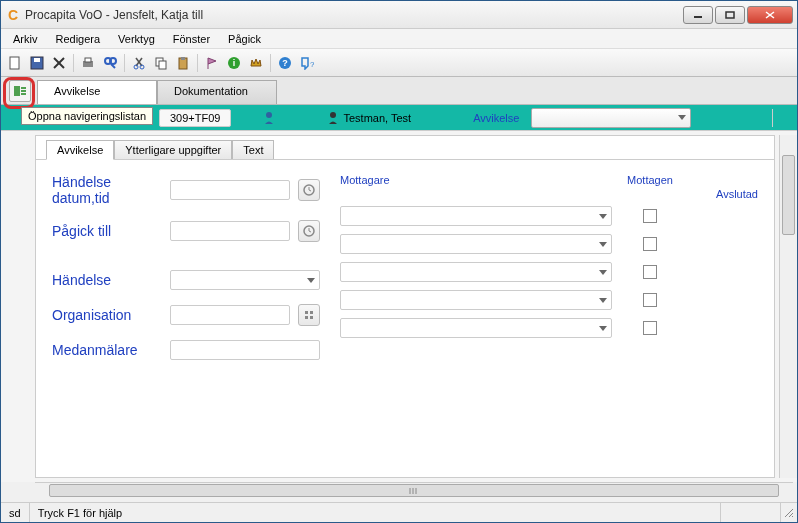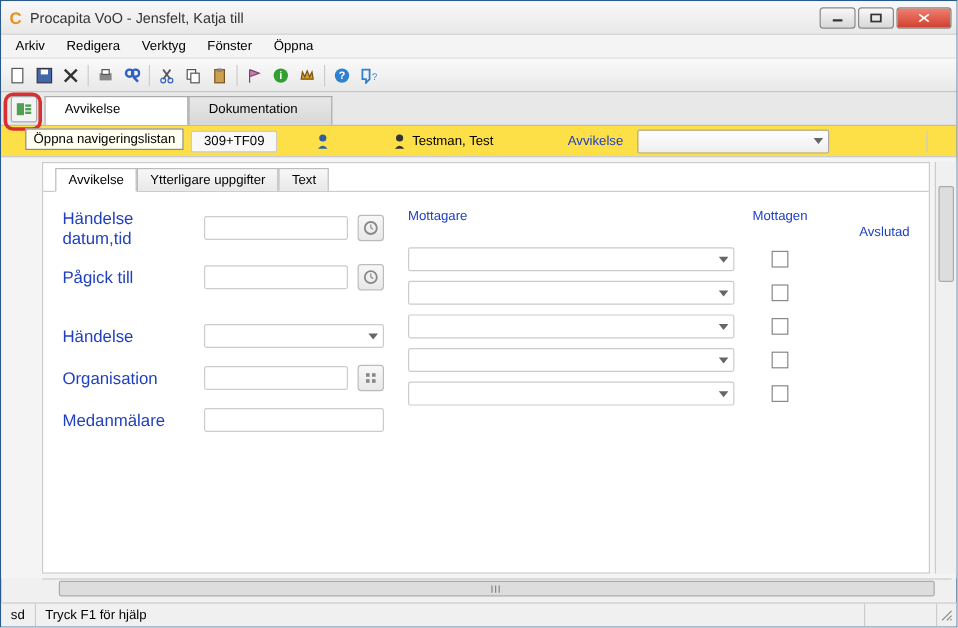--- a/index.html
+++ b/index.html
@@ -115,21 +115,21 @@
   padding: 4px 16px;
   font-size: 11px;
   cursor: pointer;
   min-width: 120px;
   text-align: left;
 }
 .main-tab.inactive { background: linear-gradient(#e8e8e8, #d8d8d8); }
 
 .context-row {
   height: 26px;
-  background: #fde047;
+  background: #14b8a6;
   border-bottom: 1px solid #ccc;
   display: flex;
   align-items: center;
   padding: 0 6px;
   gap: 12px;
   position: relative;
 }
 .tooltip {
   position: absolute;
   left: 20px;
@@ -347,21 +347,21 @@
           </svg>
       </div>
     </div>
   </div>
 
   <div class="menubar">
     <span>Arkiv</span>
     <span>Redigera</span>
     <span>Verktyg</span>
     <span>Fönster</span>
-    <span>Öppna</span>
+    <span>Pågick</span>
   </div>
 
   <div class="toolbar">
     <div class="tb-btn">
         <svg width="14" height="14">
           <rect x="2" y="1" width="9" height="12" fill="#fff" stroke="#555"></rect>
         </svg>
       </div>
     <div class="tb-btn">
         <svg width="14" height="14">

